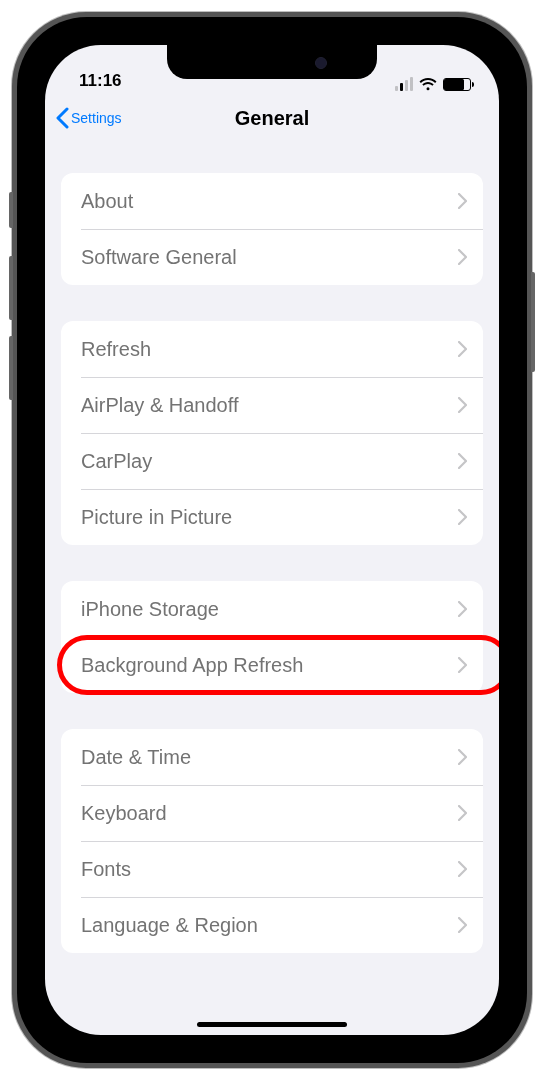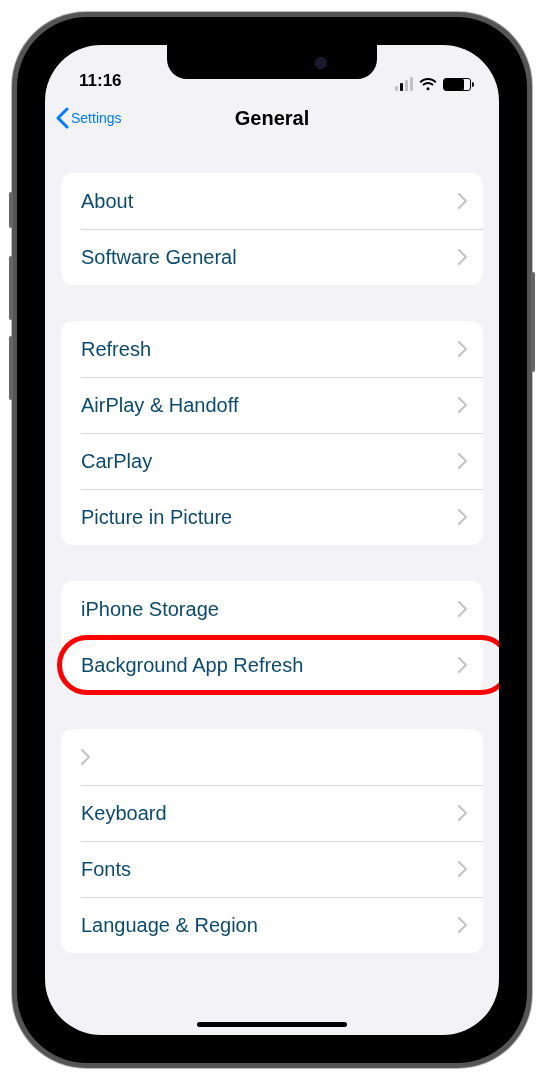--- a/index.html
+++ b/index.html
@@ -131,21 +131,21 @@
     }
     .group + .group { margin-top:36px; }
     .group.first { margin-top:30px; }
     .row {
       display:flex;
       align-items:center;
       justify-content:space-between;
       height:56px;
       padding:0 16px 0 20px;
       font-size:20px;
-      color:#0c4a6e;
+      color:#737373;
       position:relative;
     }
     .row + .row::before {
       content:"";
       position:absolute;
       top:0; left:20px; right:0;
       height:1px;
       background:#d6d6da;
     }
     .chevron { color:#c5c5c7; }
@@ -283,20 +283,21 @@
             <span class="chevron">
                 <svg width="9" height="16" viewBox="0 0 9 16">
                   <path d="M1 1l7 7-7 7" stroke="#c5c5c7" stroke-width="2.2" fill="none" stroke-linecap="round" stroke-linejoin="round"></path>
                 </svg>
               </span>
           </div>
         </div>
 
         <div class="group">
           <div class="row">
+            <span>Date &amp; Time</span>
             <span class="chevron">
                 <svg width="9" height="16" viewBox="0 0 9 16">
                   <path d="M1 1l7 7-7 7" stroke="#c5c5c7" stroke-width="2.2" fill="none" stroke-linecap="round" stroke-linejoin="round"></path>
                 </svg>
               </span>
           </div>
           <div class="row">
             <span>Keyboard</span>
             <span class="chevron">
                 <svg width="9" height="16" viewBox="0 0 9 16">

